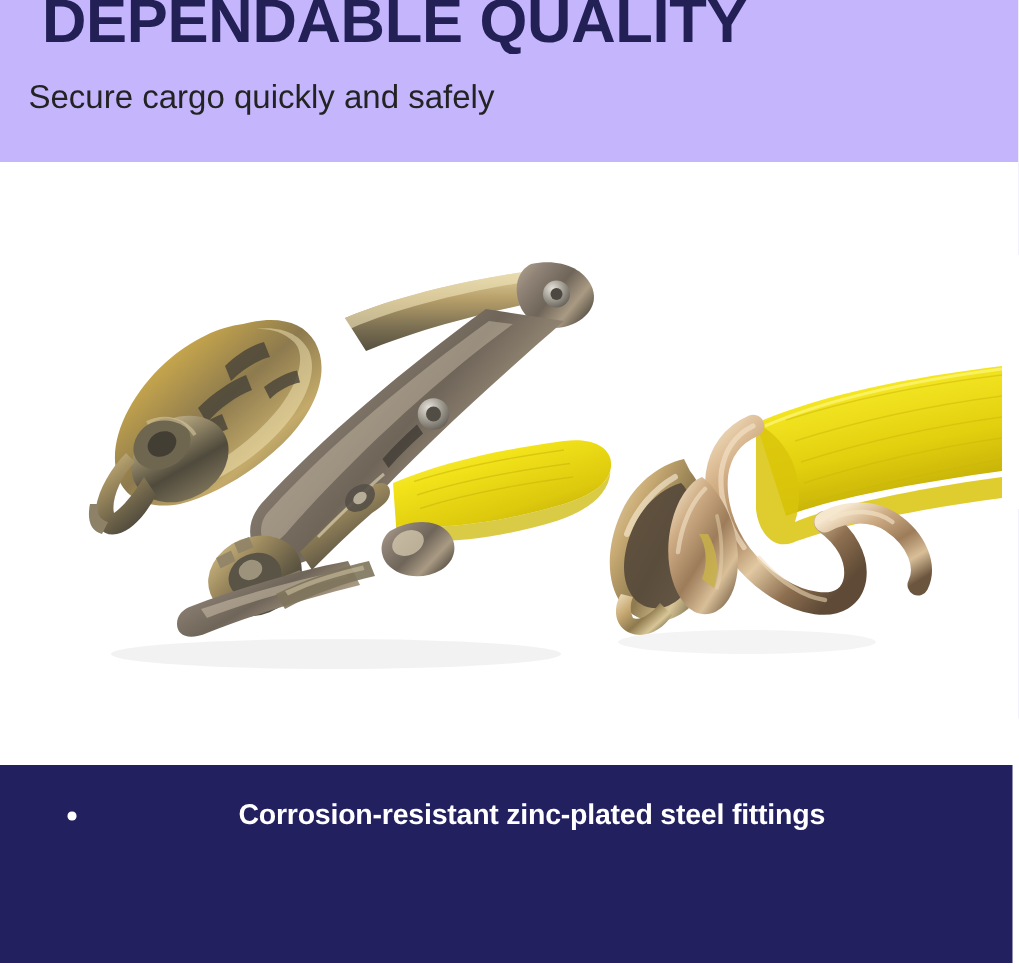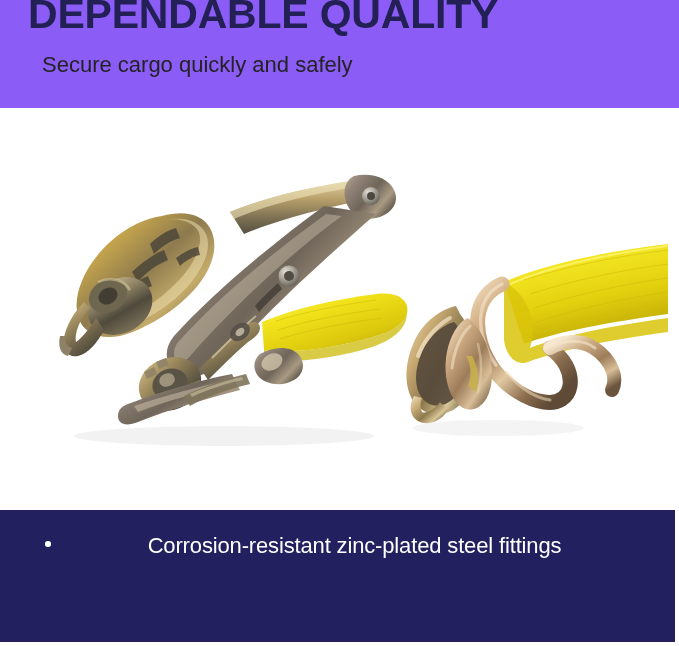--- a/index.html
+++ b/index.html
@@ -7,39 +7,39 @@
   html, body {
     width:679px; height:646px;
     background:#ffffff;
     font-family:"Liberation Sans", sans-serif;
     overflow:hidden;
   }
 
   .infographic {
     position:relative;
     width:679px; height:479px;
-    background:#8b5cf6;
+    background:#c4b5fd;
     text-align:center;
   }
 
   
   .header { position:absolute; left:0; top:0; width:679px; }
 
   .headline {
     position:absolute; left:28px; top:-7px;
     font-size:41px;
     font-weight:700;
     letter-spacing:-0.2px;
     color:#232055;
     line-height:1.05;
     white-space:nowrap;
   }
 
   .subhead {
-    position:absolute; left:42px; top:52px;
+    position:absolute; left:19px; top:52px;
     font-size:22px;
     font-weight:400;
     color:#232323;
     line-height:1.2;
     white-space:nowrap;
   }
 
   
   .photo-stage {
     position:absolute;
@@ -76,22 +76,22 @@
     position:absolute;
     left:45px; top:21px;
     width:600px;
     list-style:none;
   }
 
   .bullet-item {
     position:relative;
     padding-left:19px;
     color:#ffffff;
-    font-size:22px;
-    font-weight:400;
+    font-size:19px;
+    font-weight:700;
     line-height:1.33;
     margin-bottom:2px;
     letter-spacing:-0.15px;
   }
   .bullet-item .dot {
     position:absolute;
     left:0; top:10px;
     width:5.5px; height:5.5px;
     border-radius:50%;
     background:#ffffff;

